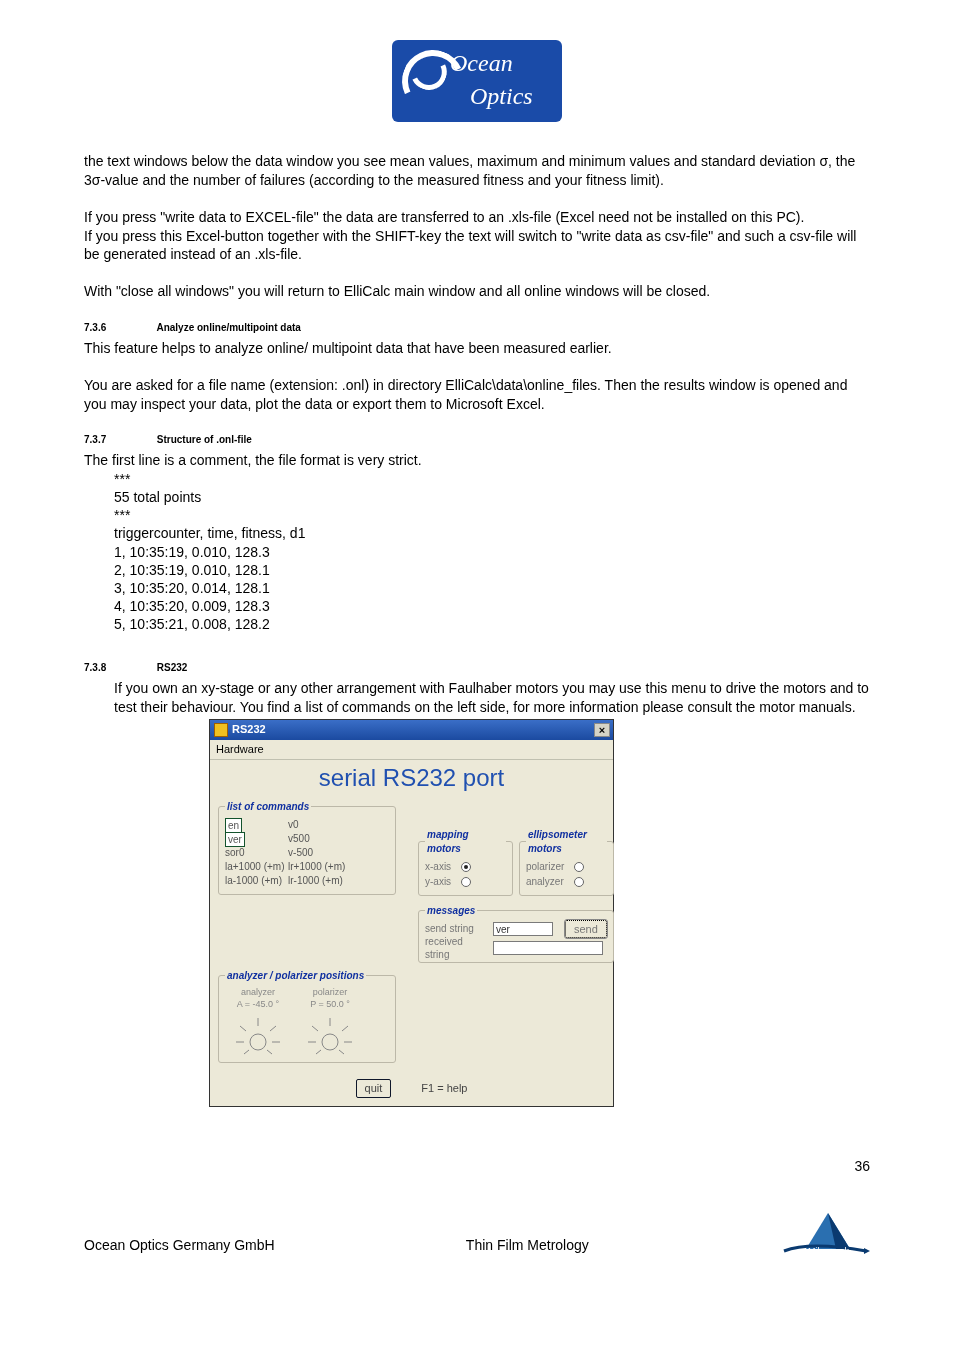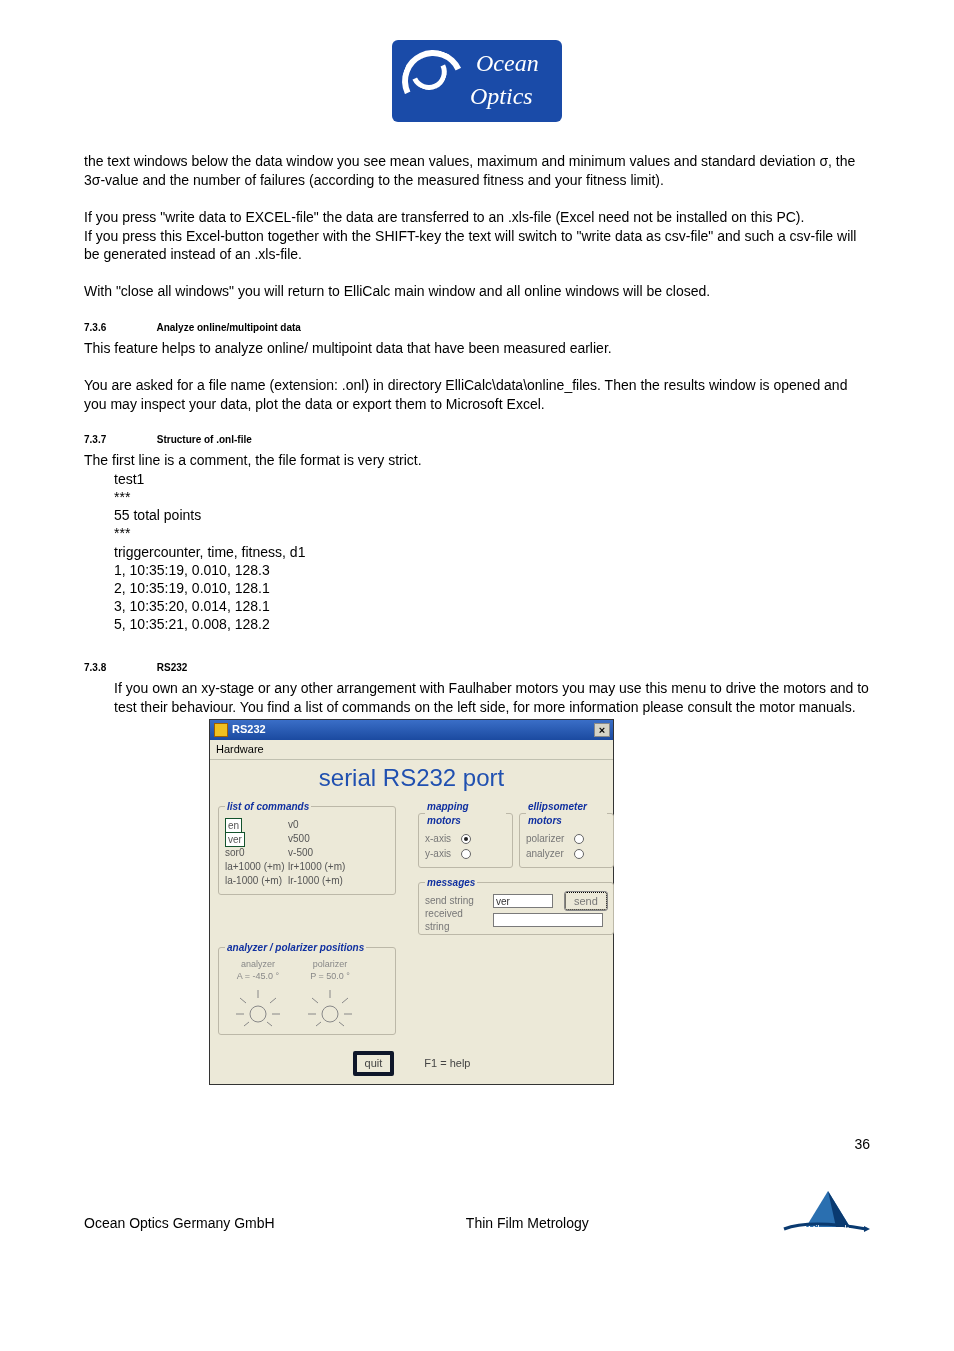--- a/index.html
+++ b/index.html
@@ -27,21 +27,21 @@
     border: 6px solid #fff; border-radius: 50%;
     border-top-color: transparent; border-left-color: transparent;
     transform: rotate(200deg);
   }
   .logo .swirl::after{
     content:""; position:absolute; left:14px; top:14px; width:26px; height:26px;
     border:5px solid #fff; border-radius:50%;
     border-bottom-color:transparent; border-right-color:transparent;
   }
   .logo .txt {
-    position: absolute; left: 84px; top: 10px;
+    position: absolute; left: 58px; top: 10px;
     font-family: Georgia, serif; font-style: italic;
     font-size: 24px; line-height: 1.1;
   }
   .logo .txt2 {
     position: absolute; left: 78px; top: 40px;
     font-family: Georgia, serif; font-style: italic; font-size: 24px; text-align: center;
   }
   p { margin: 0 0 18px 0; }
   .tight { margin-bottom: 0; }
   h3 { font-size: 10px; font-weight: bold; margin: 20px 0 4px 0; }
@@ -72,31 +72,31 @@
     border:1px solid #bcb8a8; border-radius:3px; padding:4px 6px 6px 6px; margin:0 0 6px 0;
   }
   fieldset.fs legend{ color:#1030a0; font-style:italic; font-weight:bold; font-size:10px; padding:0 2px;}
   .cmdcol{ display:inline-block; vertical-align:top; width:60px; font-size:10px; color:#555;}
   .cmdcol div{ height:14px;}
   .cmdbox{ background:#fff; border:1px solid #14532d; display:inline-block; padding:0 2px;}
   .radio{ display:inline-block; width:10px;height:10px;border:1px solid #666;border-radius:50%; vertical-align:middle; margin-left:6px; background:#fff;}
   .radio.sel::after{content:"";display:block;width:4px;height:4px;background:#222;border-radius:50%;margin:2px auto;}
   .mrow{ display:flex; align-items:center; gap:4px; font-size:10px; color:#777; height:15px;}
   .txtin{ background:#fff;border:1px solid #7a7a7a;height:14px;width:60px;font-size:10px;padding:0 2px;color:#333;}
-  .btn{ background:#ece9d8;border:4px solid #0f172a;border-radius:2px;padding:1px 8px;font-size:11px;}
+  .btn{ background:#ece9d8;border:1px solid #0f172a;border-radius:2px;padding:1px 8px;font-size:11px;}
   .btn.focus{ border:1px dotted #000; outline:1px solid #888;}
   .ap-sec{ padding:0 8px 6px 8px;}
   .gauge{ display:inline-block; width:66px; text-align:center; font-size:9px; color:#888;}
   .dial{ width:56px;height:44px; margin:2px auto 0 auto; position:relative;}
   .dial svg{width:56px;height:44px;}
   .bottom-row{ display:flex; justify-content:center; align-items:center; gap:30px; padding:4px 0 8px 0; font-size:11px; color:#444;}
   .left-stack{ flex:0 0 178px;}
   .right-stack{ flex:1; display:flex; flex-direction:column; gap:2px;}
   .rt-top{ display:flex; gap:6px;}
-  .rt-top fieldset{ flex:1;}
+  .rt-top fieldset{ flex:1;margin-top:28px;}
   
   .footer{
     position: relative; margin-top: 60px;
     display:flex; align-items:flex-end;
   }
   .footer .pagecol{ flex:1; display:flex; justify-content:space-between;}
   .mikro{
     width:90px;height:50px;position:relative;
   }
   .mikro svg{width:90px;height:50px;}
@@ -125,28 +125,28 @@
 </h3>
 <p class="tight" style="margin-bottom:18px">This feature helps to analyze online/ multipoint data that have been measured earlier.</p>
 <p>You are asked for a file name (extension: .onl) in directory ElliCalc\data\online_files. Then the results window is opened and you may inspect your data, plot the data or export them to Microsoft Excel.</p>
 
 <h3>
   <span class="secno">7.3.7</span>
   <span>Structure of .onl-file</span>
 </h3>
 <div class="tight">The first line is a comment, the file format is very strict.</div>
 <div class="onl-block">
-  <div>test1</div>
   <div>***</div>
   <div>55 total points</div>
   <div>***</div>
   <div>triggercounter, time, fitness, d1</div>
   <div>1, 10:35:19, 0.010, 128.3</div>
   <div>2, 10:35:19, 0.010, 128.1</div>
   <div>3, 10:35:20, 0.014, 128.1</div>
+  <div>4, 10:35:20, 0.009, 128.3</div>
   <div>5, 10:35:21, 0.008, 128.2</div>
 </div>
 
 <h3 style="margin-top:28px">
   <span class="secno">7.3.8</span>
   <span>RS232</span>
 </h3>
 <p class="rs-indent tight" style="margin-bottom:2px">If you own an xy-stage or any other arrangement with Faulhaber motors you may use this menu to drive the motors and to test their behaviour. You find a list of commands on the left side, for more information please consult the motor manuals.</p>
 
 <div class="win">

